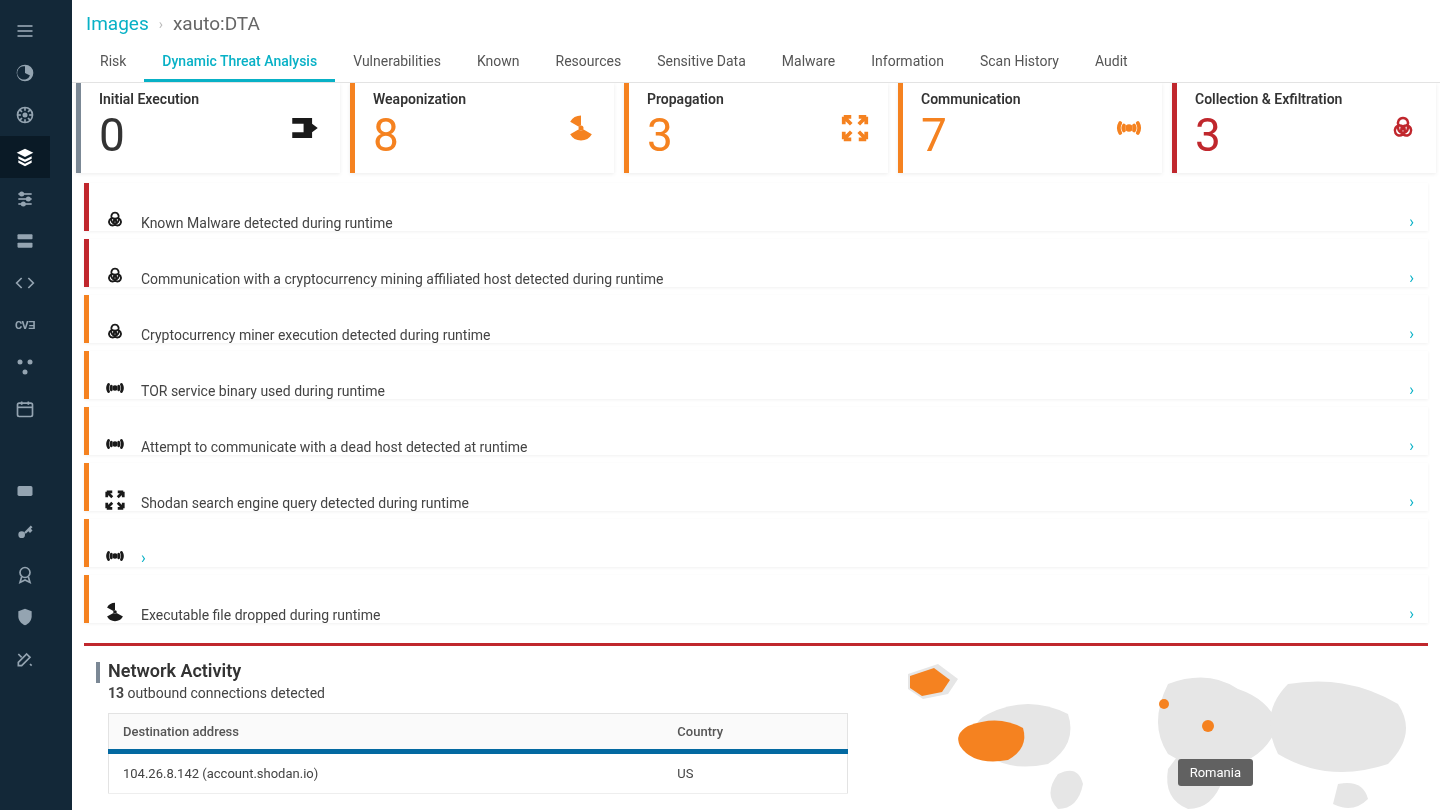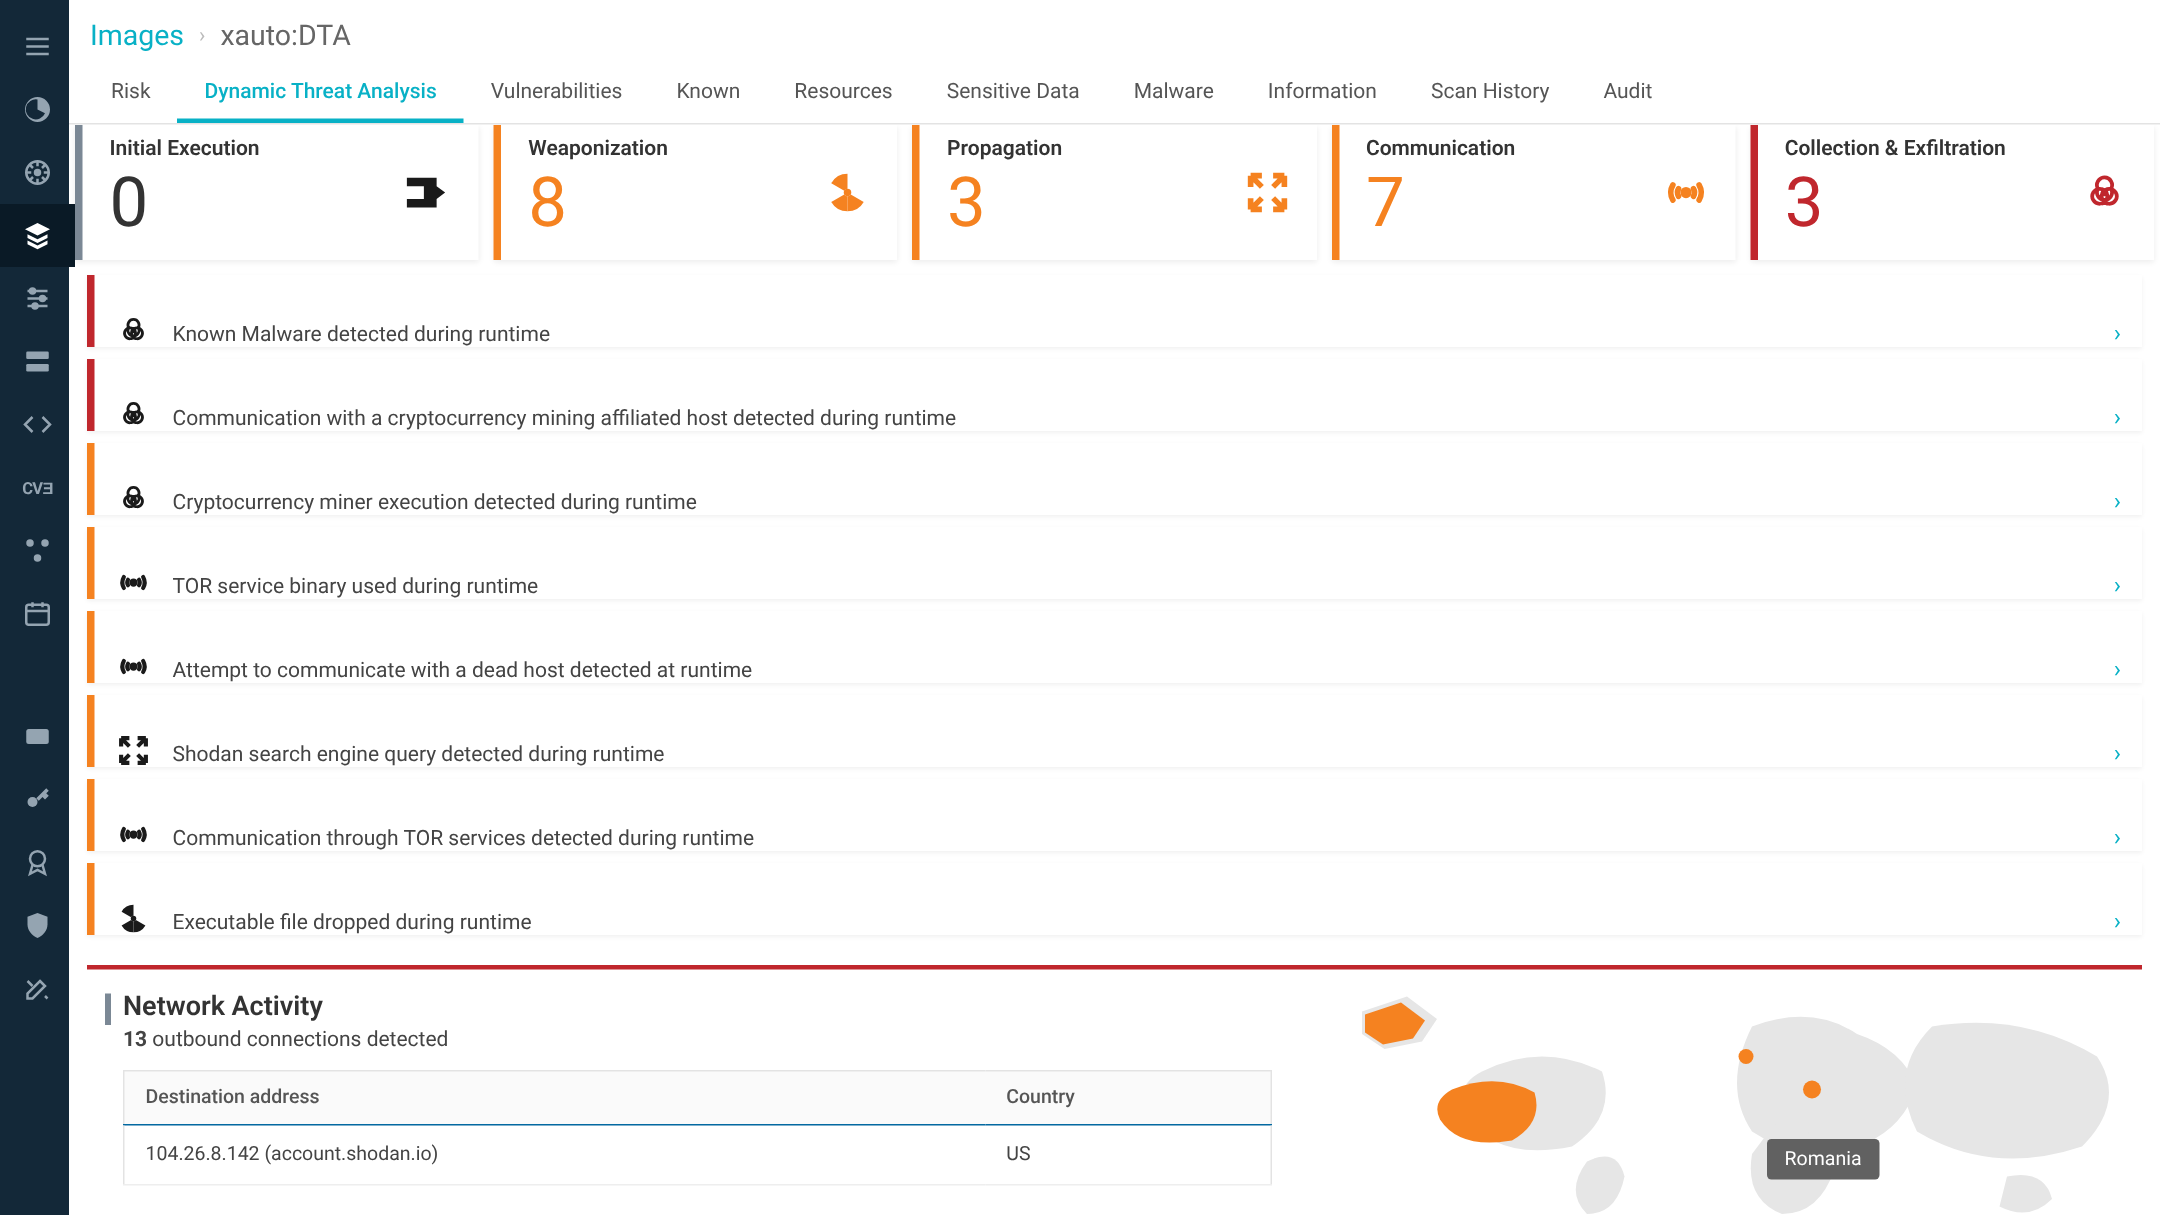--- a/index.html
+++ b/index.html
@@ -1,18 +1,18 @@
 <!DOCTYPE html>
 <html><head>
 <meta charset="utf-8">
 <style>
 * { box-sizing: border-box; margin: 0; padding: 0; }
 body { font-family: -apple-system, BlinkMacSystemFont, "Segoe UI", Roboto, Arial, sans-serif; font-size: 14px; color: #333; background: #fff; overflow: hidden; }
 .app { display: flex; height: 810px; width: 1440px; }
-.sidebar { width: 46px; background: #132838; display: flex; flex-direction: column; padding-top: 10px; }
+.sidebar { width: 72px; background: #132838; display: flex; flex-direction: column; padding-top: 10px; }
 .sidebar-item { width: 50px; height: 42px; display: flex; align-items: center; justify-content: center; color: #94a4b1; cursor: pointer; }
 .sidebar-item.active { background: #0a1a26; color: #fff; }
 .sidebar-spacer { flex: 0 0 40px; }
 .main { flex: 1; display: flex; flex-direction: column; min-width: 0; }
 .breadcrumb { padding: 12px 14px 8px; font-size: 19px; display: flex; align-items: center; gap: 10px; }
 .breadcrumb a { color: #08b1c6; text-decoration: none; }
 .breadcrumb .chev { color: #bbb; font-size: 14px; }
 .breadcrumb .current { color: #666; }
 .tabs { display: flex; border-bottom: 1px solid #e3e3e3; padding: 0 10px; }
 .tab { padding: 10px 18px; color: #555; cursor: pointer; font-size: 14px; border-bottom: 3px solid transparent; }
@@ -38,21 +38,21 @@
 .finding-text { flex: 1; color: #444; font-size: 14px; }
 .finding-chev { color: #08b1c6; font-size: 16px; }
 .divider { height: 3px; background: #c0272d; margin: 20px 12px 0; }
 .network-section { display: flex; gap: 20px; padding: 0 12px; align-items: flex-start; }
 .network-left { flex: 1; }
 .net-title { font-size: 18px; font-weight: 600; color: #333; padding: 14px 10px 4px 24px; position: relative; }
 .net-title::before { content: ""; position: absolute; left: 12px; top: 16px; bottom: 2px; width: 4px; background: #7b8895; }
 .net-sub { padding: 0 0 12px 24px; font-size: 14px; color: #444; }
 .net-sub b { font-weight: 700; }
 .net-table { width: calc(100% - 24px); margin-left: 24px; border: 1px solid #e3e3e3; border-collapse: collapse; font-size: 13px; }
-.net-table th { text-align: left; padding: 10px 14px; color: #555; font-weight: 500; border-bottom: 1px solid #0369a1; background: #fafafa; }
+.net-table th { text-align: left; padding: 10px 14px; color: #555; font-weight: 500; border-bottom: 5px solid #0369a1; background: #fafafa; }
 .net-table td { padding: 12px 14px; color: #444; border-bottom: 1px solid #eee; }
 .map-wrap { width: 560px; position: relative; padding-top: 8px; }
 .map-svg { width: 100%; height: auto; }
 .map-tip { position: absolute; background: #616161; color: #fff; padding: 6px 12px; border-radius: 3px; font-size: 13px; top: 113px; right: 175px; }
 svg { display: block; }
 </style>
 </head>
 <body>
 
 <div class="app">
@@ -313,21 +313,20 @@
           <div class="finding orange">
             <div class="finding-icon">
               <svg width="22" height="22" viewBox="0 0 24 24" fill="none" stroke="#1a1a1a" stroke-width="3" stroke-linecap="round">
                 <path d="M5 8a8 8 0 000 8"></path>
                 <path d="M8 10a4 4 0 000 4"></path>
                 <circle cx="12" cy="12" r="1.5" fill="#1a1a1a"></circle>
                 <path d="M16 10a4 4 0 010 4"></path>
                 <path d="M19 8a8 8 0 010 8"></path>
               </svg>
             </div>
-            <div class="finding-text">Communication through TOR services detected during runtime</div>
             <div class="finding-chev">›</div>
           </div>
           <div class="finding orange">
             <div class="finding-icon">
               <svg width="22" height="22" viewBox="0 0 24 24" fill="#1a1a1a">
                 <circle cx="12" cy="12" r="2"></circle>
                 <path d="M12 2a10 10 0 00-8.66 5l6.93 4A2 2 0 0112 10V2z"></path>
                 <path d="M3.34 17A10 10 0 0012 22v-8a2 2 0 01-1.73-1z"></path>
                 <path d="M20.66 17l-6.93-4A2 2 0 0112 14v8a10 10 0 008.66-5z"></path>
               </svg>

